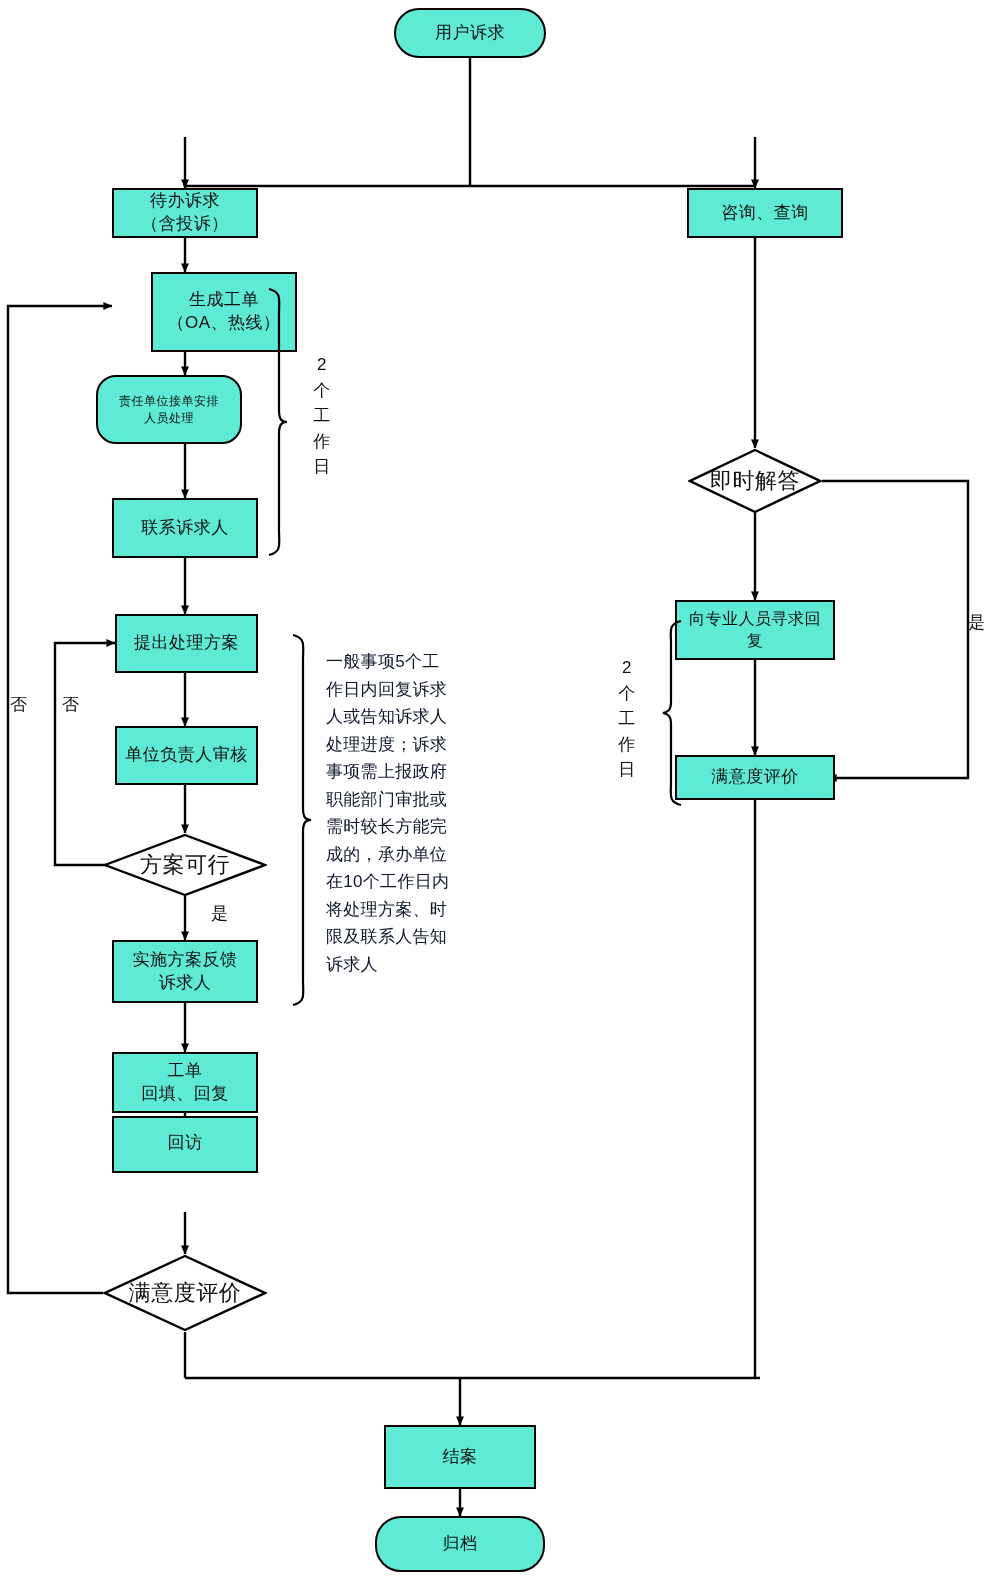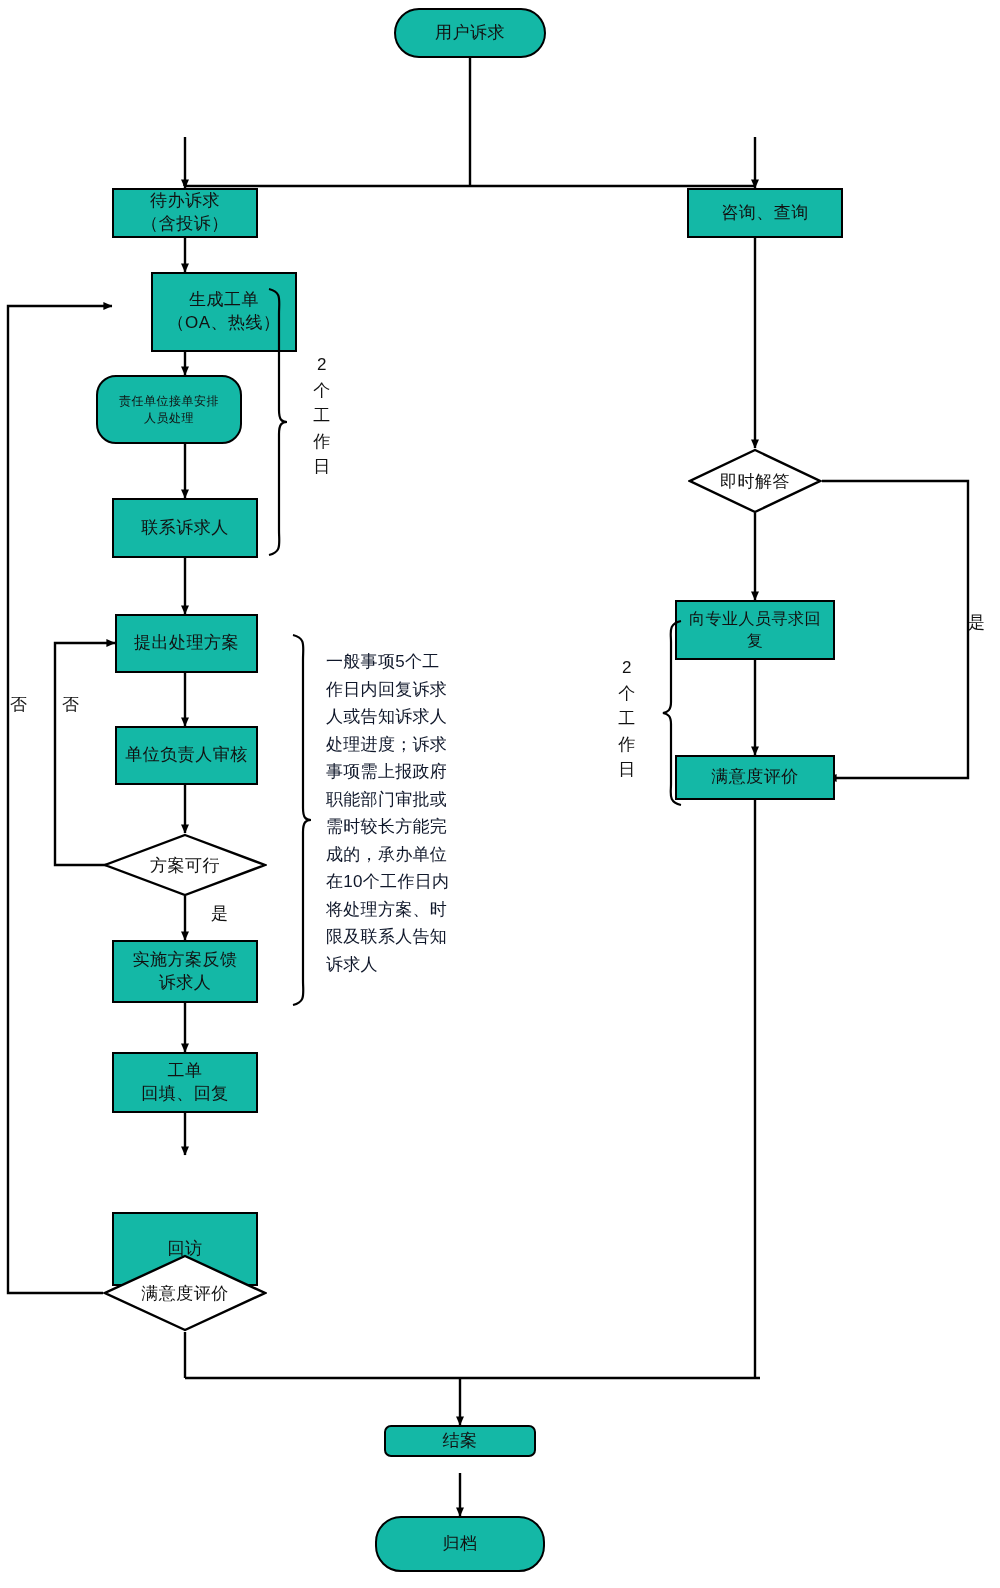--- a/index.html
+++ b/index.html
@@ -1,30 +1,30 @@
 <!DOCTYPE html>
 <html><head>
 <meta charset="utf-8">
 <style>
   html,body{margin:0;padding:0;background:#ffffff;}
   body{font-family:"Liberation Sans","DejaVu Sans",sans-serif;color:#000;}
   #stage{position:relative;width:1000px;height:1588px;background:#fff;overflow:hidden;}
   svg#wires{position:absolute;left:0;top:0;width:1000px;height:1588px;}
 
   .node{position:absolute;box-sizing:border-box;display:flex;align-items:center;
-        justify-content:center;text-align:center;background:#14b8a6;border:2px solid #000;
+        justify-content:center;text-align:center;background:#5eead4;border:2px solid #000;
         font-size:17px;line-height:1.35;color:#111;letter-spacing:.5px;}
   .node.term{border-radius:26px;}
   .node .lbl{white-space:pre-line;padding:0 4px;}
 
   .diamond{position:absolute;background:transparent;}
   .diamond .dshape{position:absolute;left:0;top:0;width:100%;height:100%;}
   .diamond .dtext{position:absolute;left:0;top:0;width:100%;height:100%;
         display:flex;align-items:center;justify-content:center;
-        font-size:17px;color:#111;letter-spacing:.5px;}
+        font-size:22px;color:#111;letter-spacing:.5px;}
 
   .edgelabel{position:absolute;font-size:17px;color:#111;letter-spacing:.5px;}
 
   .vtext{position:absolute;font-size:17px;line-height:1.5;color:#111;
          text-align:center;width:22px;letter-spacing:.5px;}
 
   .annot{position:absolute;font-size:17px;line-height:1.62;color:#0f172a;
          text-align:left;letter-spacing:.3px;}
 </style>
 </head>
@@ -121,33 +121,33 @@
   <div class="node" style="left:112px;top:940px;width:146px;height:63px;">
     <span class="lbl">实施方案反馈
 诉求人</span>
   </div>
 
   <div class="node" style="left:112px;top:1052px;width:146px;height:61px;">
     <span class="lbl">工单
 回填、回复</span>
   </div>
 
-  <div class="node" style="left:112px;top:1212px;width:146px;height:74px;">
+  <div class="node" style="left:112px;top:1116px;width:146px;height:57px;font-family:Liberation Mono, monospace;">
     <span class="lbl">回访</span>
   </div>
 
   <div class="node" style="left:675px;top:600px;width:160px;height:60px;font-size:16px;">
     <span class="lbl">向专业人员寻求回复</span>
   </div>
 
   <div class="node" style="left:675px;top:755px;width:160px;height:45px;">
     <span class="lbl">满意度评价</span>
   </div>
 
-  <div class="node" style="left:384px;top:1425px;width:152px;height:32px;border-radius:7px;">
+  <div class="node" style="left:384px;top:1425px;width:152px;height:64px;">
     <span class="lbl">结案</span>
   </div>
 
   <div class="node term" style="left:375px;top:1516px;width:170px;height:56px;">
     <span class="lbl">归档</span>
   </div>
 
   <div class="diamond" style="left:103px;top:833px;width:164px;height:64px;">
     <svg class="dshape" viewBox="0 0 164 64" preserveAspectRatio="none">
       <polygon points="82,2 162,32 82,62 2,32" fill="#fff" stroke="#000" stroke-width="2.4"></polygon>

